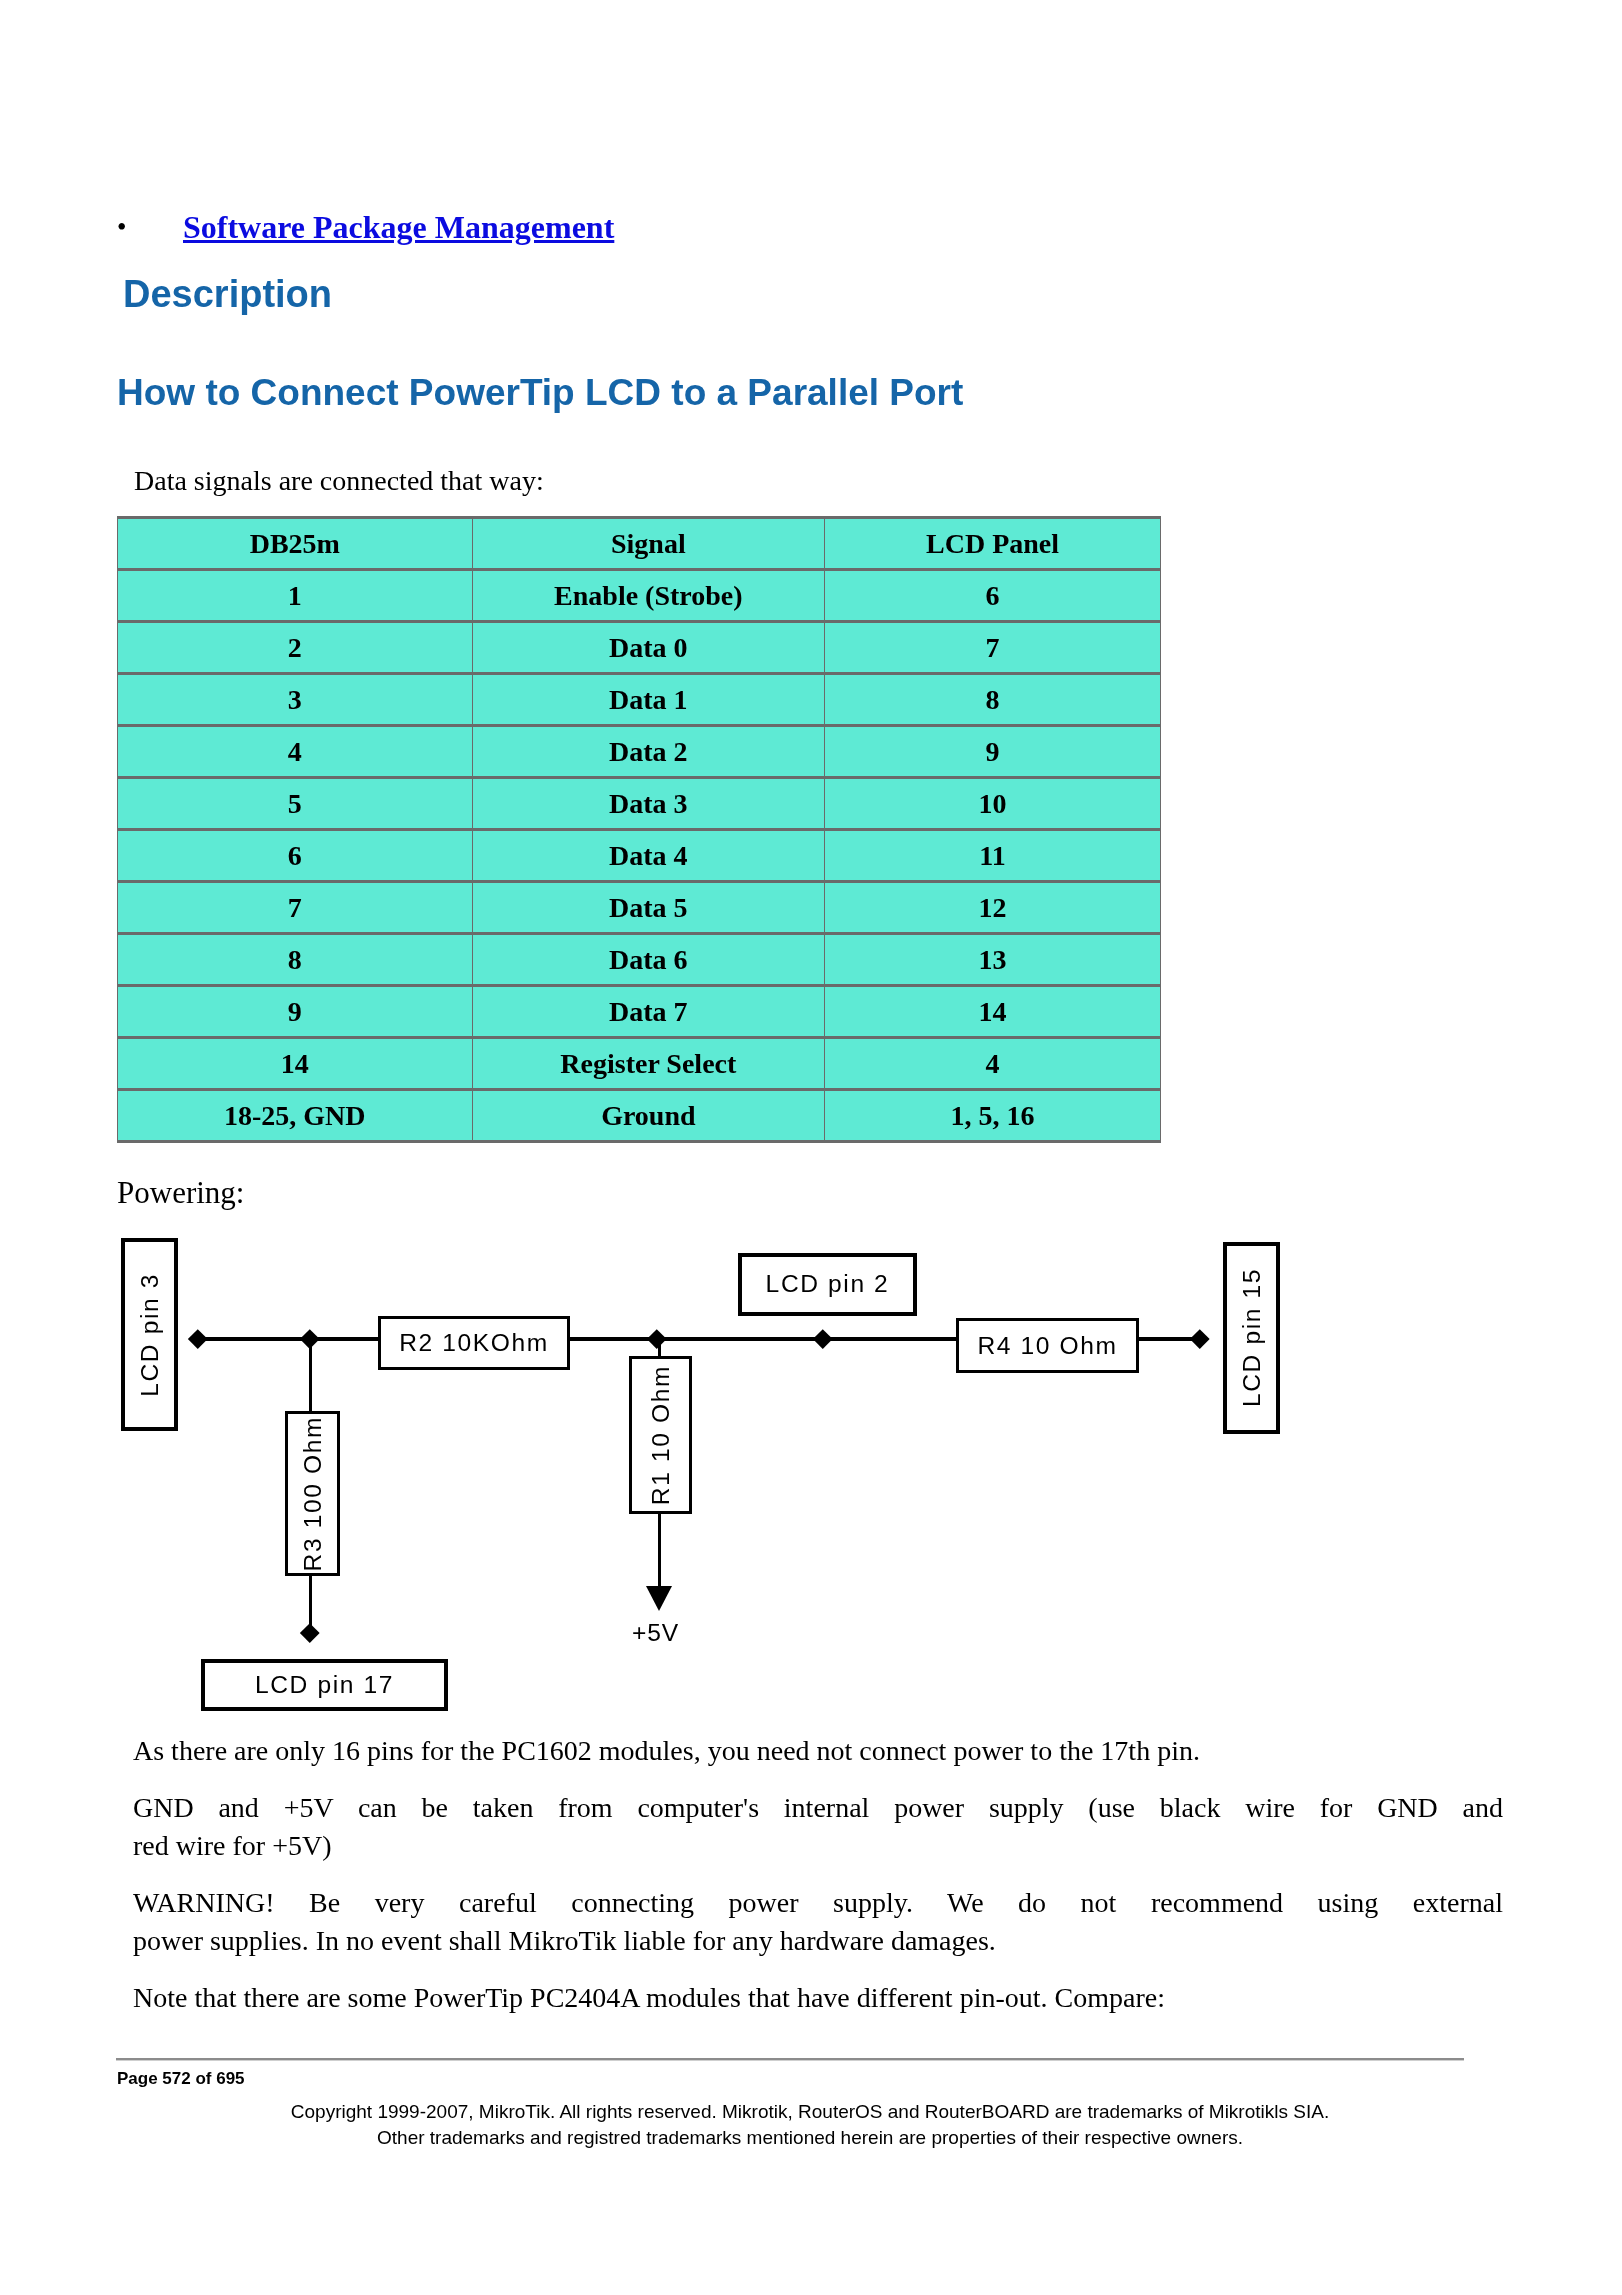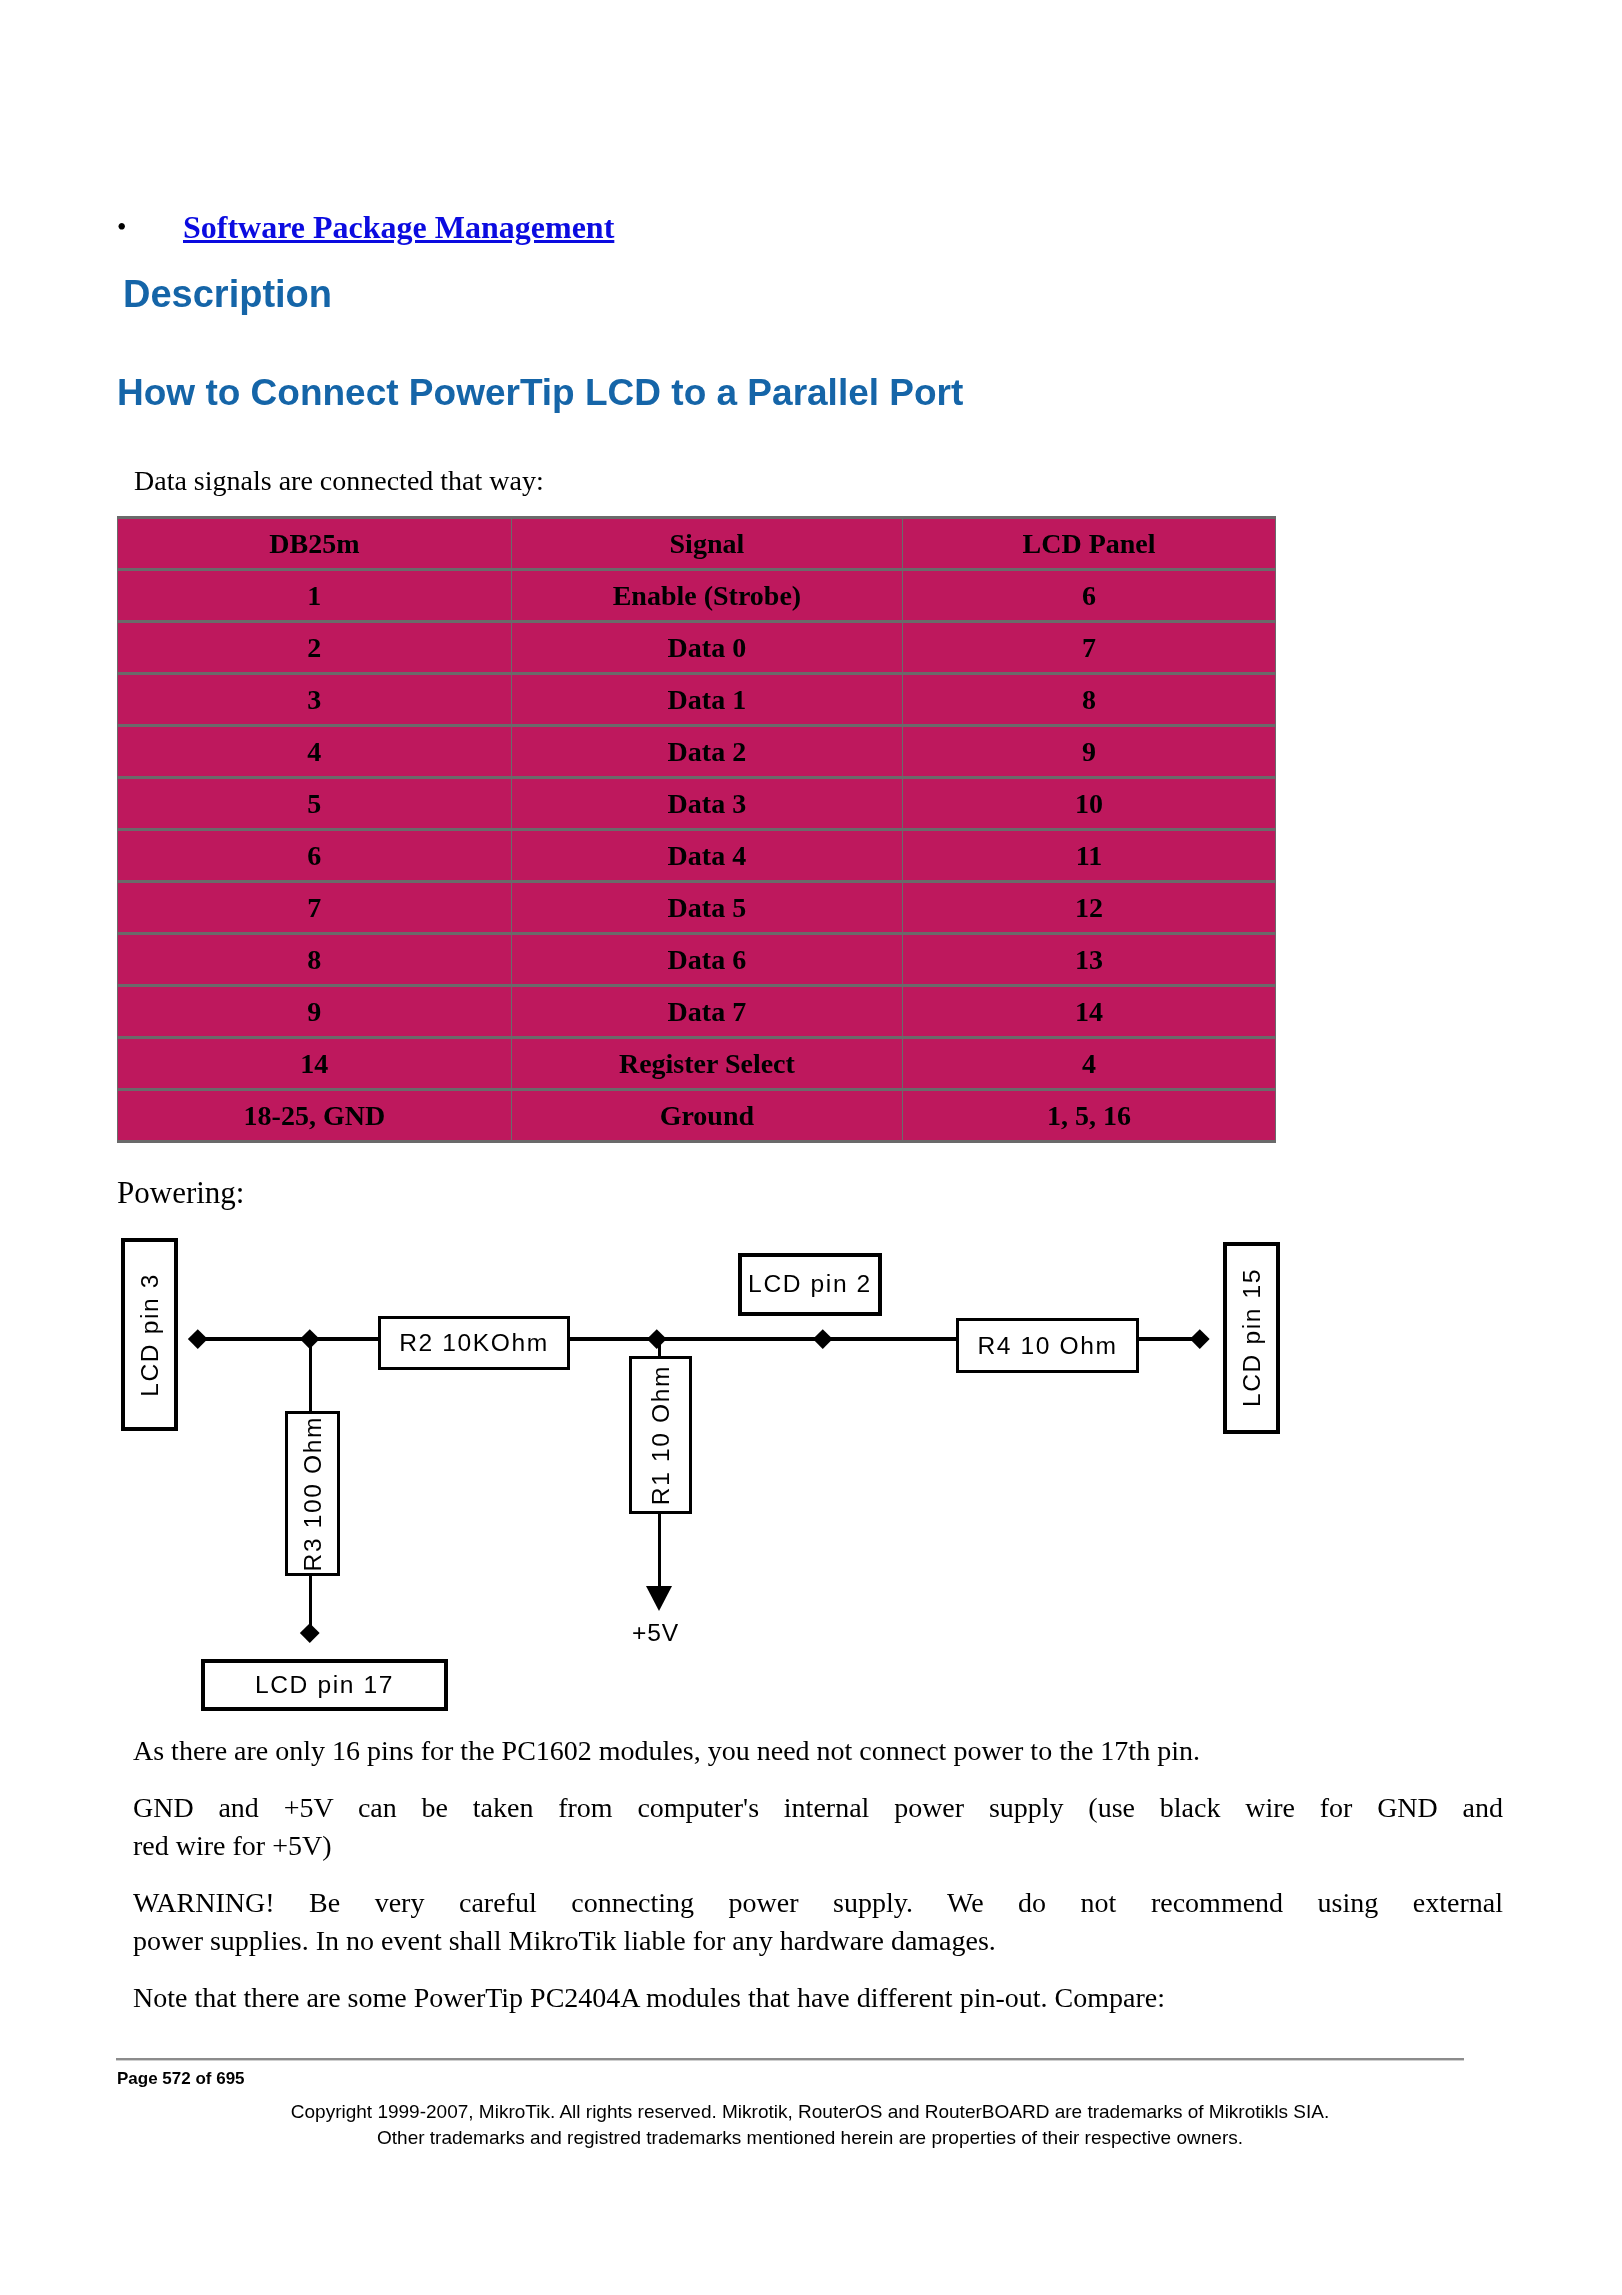--- a/index.html
+++ b/index.html
@@ -31,24 +31,24 @@
     position:absolute; left:117px; top:371px;
     font-family:"Liberation Sans", sans-serif; font-weight:bold;
     font-size:37px; line-height:44px; color:var(--head-blue,#1565A8);
   }
   .intro{
     position:absolute; left:134px; top:463px;
     font-size:28px; line-height:36px;
   }
   
   .pin-table{
-    position:absolute; left:117px; top:516px; width:1159px;
+    position:absolute; left:117px; top:516px; width:1044px;
     border-collapse:collapse; table-layout:fixed;
     font-size:28px; font-weight:bold; text-align:center;
-    background:#be185d;
+    background:#5eead4;
   }
   .pin-table th,.pin-table td{
     border-top:3.2px solid var(--tbl-border,#6a6a6a);
     border-bottom:3.2px solid var(--tbl-border,#6a6a6a);
     border-left:1.6px solid var(--tbl-border,#6a6a6a);
     border-right:1.6px solid var(--tbl-border,#6a6a6a);
     height:49px; padding:0; font-weight:bold; vertical-align:middle;
   }
   .col-a{width:34%;} .col-b{width:33.8%;} .col-c{width:32.2%;}
   
@@ -207,21 +207,21 @@
     </div>
     <div class="dbox" style="left:261px; top:88px; width:192px; height:54px;">
       <span>R2 10KOhm</span>
     </div>
     <div class="dbox" style="left:168px; top:183px; width:55px; height:165px;">
       <span class="vlabel">R3 100 Ohm</span>
     </div>
     <div class="dbox" style="left:512px; top:128px; width:63px; height:158px;">
       <span class="vlabel">R1 10 Ohm</span>
     </div>
-    <div class="dbox pinbox" style="left:621px; top:24.6px; width:144px; height:63px;">
+    <div class="dbox pinbox" style="left:621px; top:24.6px; width:179px; height:63px;">
       <span>LCD pin 2</span>
     </div>
     <div class="dbox" style="left:839px; top:90px; width:183px; height:55px;">
       <span>R4 10 Ohm</span>
     </div>
     <div class="dbox pinbox" style="left:1106px; top:13.5px; width:57px; height:192px;">
       <span class="vlabel">LCD pin 15</span>
     </div>
     <div class="dbox pinbox" style="left:84px; top:431px; width:247px; height:52px;">
       <span>LCD pin 17</span>

